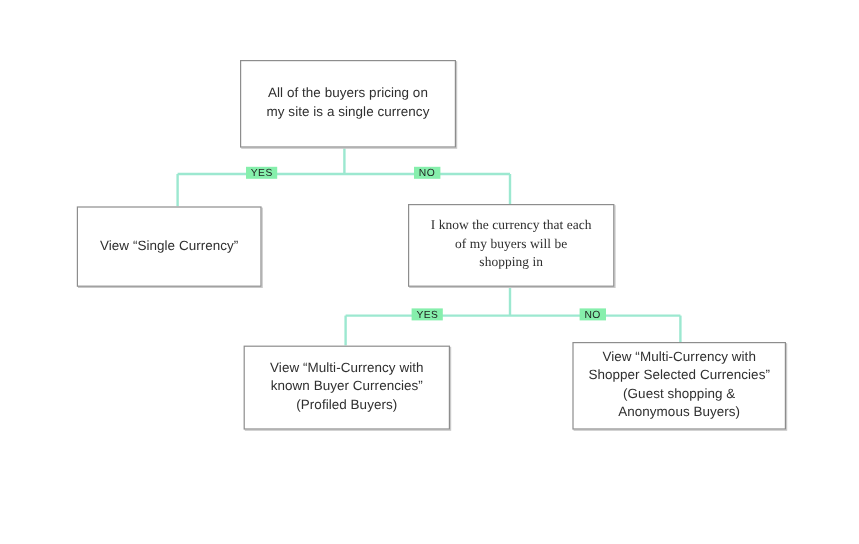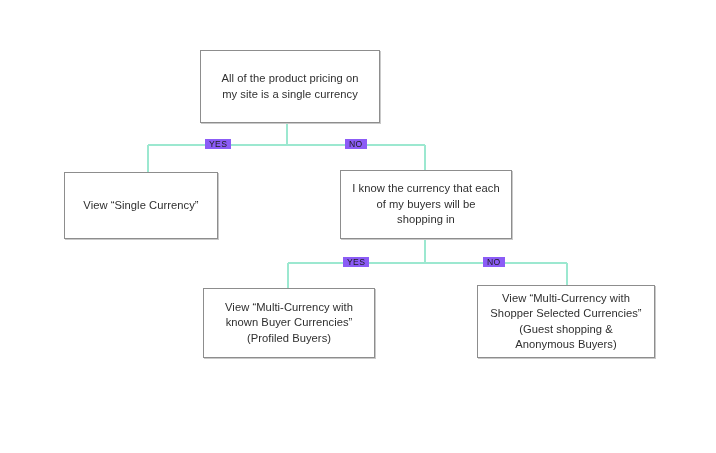--- a/index.html
+++ b/index.html
@@ -42,21 +42,21 @@
     color: #2f2f2f;
     font-size: 11.2px;
     line-height: 15.5px;
     letter-spacing: 0.05px;
     white-space: pre-line;
     padding: 0 8px;
   }
   .edge-label {
     position: absolute;
     z-index: 3;
-    background: #8b5cf6;
+    background: #86efac;
     color: #1d1d1d;
     font-size: 8.6px;
     letter-spacing: 0.35px;
     line-height: 10px;
     padding: 0 4px;
     text-align: right;
   }
 </style>
 </head>
 <body>
@@ -70,29 +70,29 @@
         <path d="M 148 145 L 148 172"></path>
         <path d="M 425 145 L 425 170"></path>
         <path d="M 425 239 L 425 263"></path>
         <path d="M 288 263 L 567 263"></path>
         <path d="M 288 263 L 288 288"></path>
         <path d="M 567 263 L 567 285"></path>
       </g>
   </svg>
 
   <div class="node-box" id="n-root" style="left: 200px; top: 50px; width: 180px; height: 73px;">
-    <div class="node-text">All of the product pricing on
+    <div class="node-text">All of the buyers pricing on
 my site is a single currency</div>
   </div>
 
   <div class="node-box" id="n-single" style="left: 64px; top: 172px; width: 154px; height: 67px;">
     <div class="node-text">View “Single Currency”</div>
   </div>
 
-  <div class="node-box" id="n-known-q" style="left: 340px; top: 170px; width: 172px; height: 69px;">
+  <div class="node-box" id="n-known-q" style="left: 340px; top: 170px; width: 172px; height: 69px; font-family: Liberation Serif, serif;">
     <div class="node-text">I know the currency that each
 of my buyers will be
 shopping in</div>
   </div>
 
   <div class="node-box" id="n-known-out" style="left: 203px; top: 288px; width: 172px; height: 70px;">
     <div class="node-text">View “Multi-Currency with
 known Buyer Currencies”
 (Profiled Buyers)</div>
   </div>

